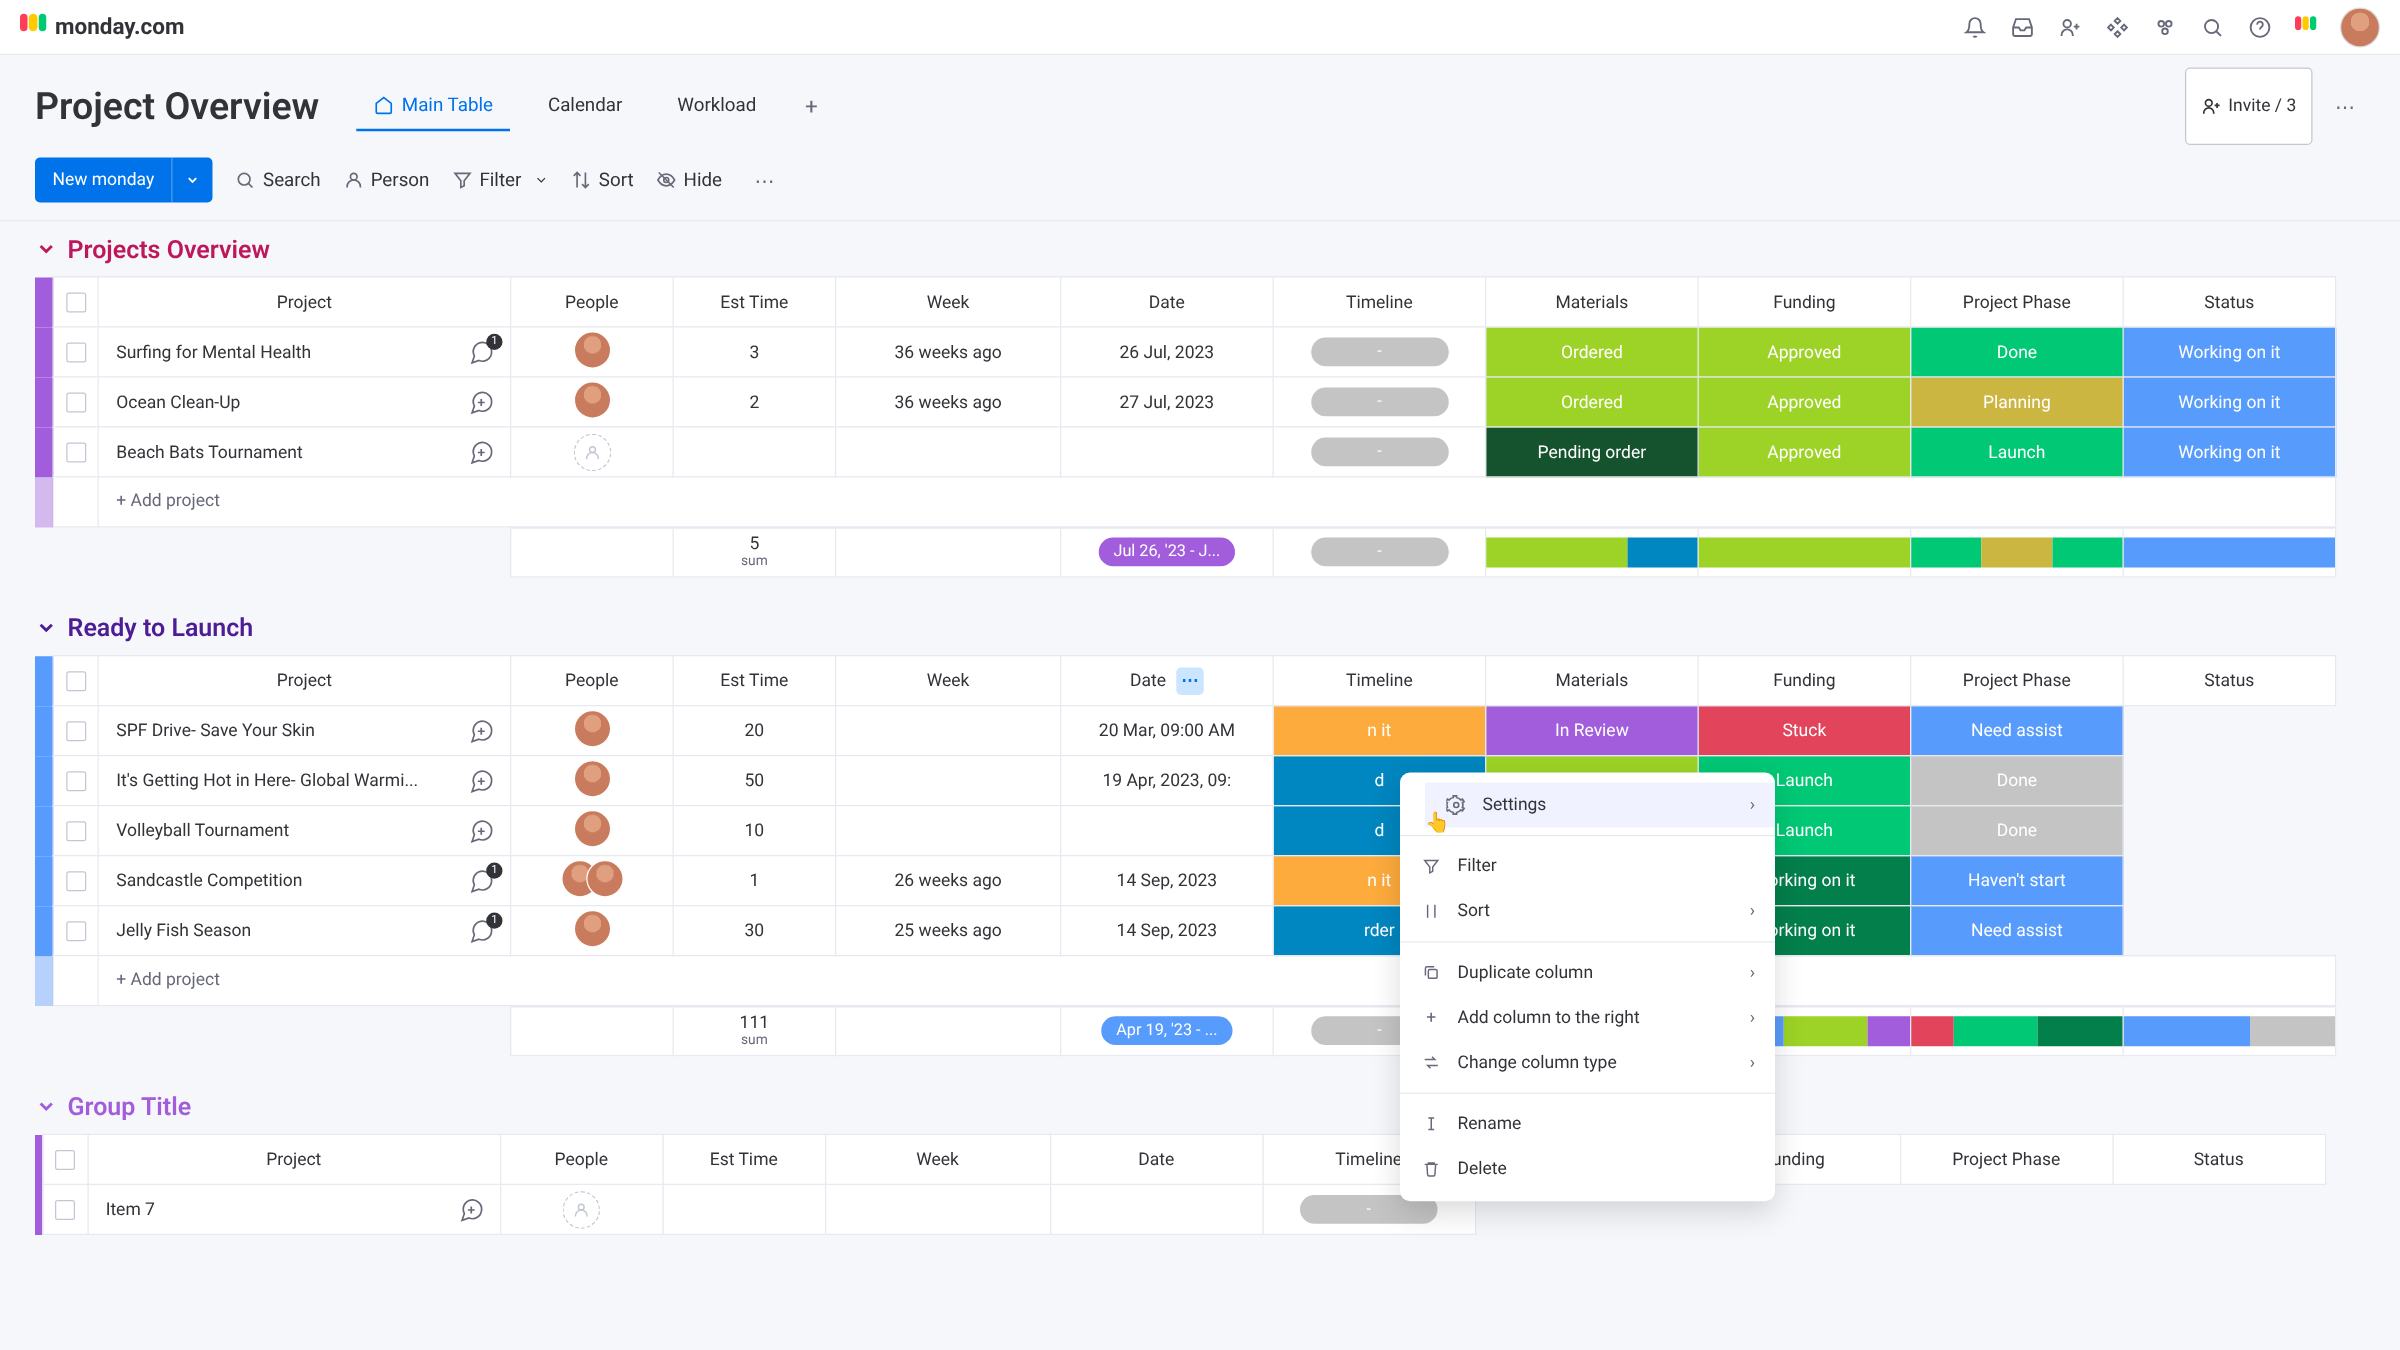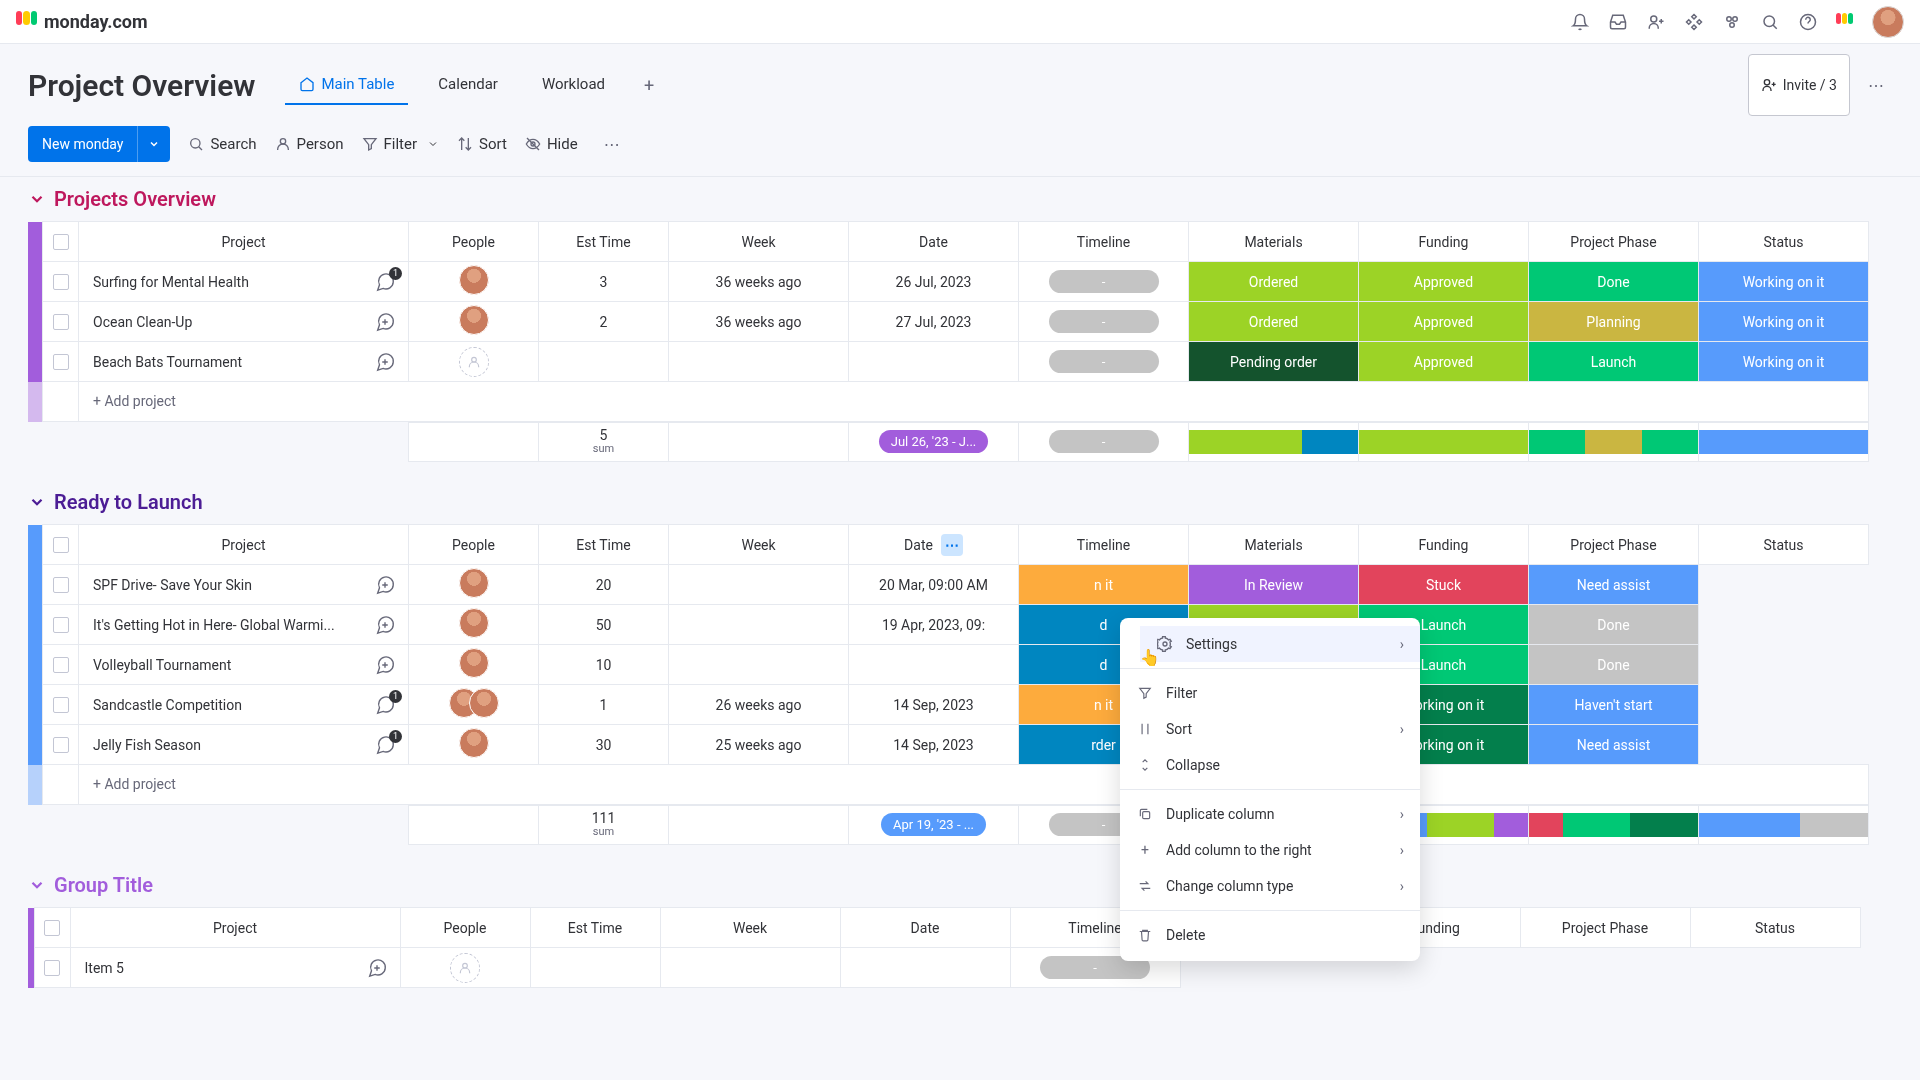--- a/index.html
+++ b/index.html
@@ -652,21 +652,21 @@
   </tr>
         </thead>
         <tbody>
           <tr>
       <td class="col-color row-color" style="background:#a25ddc;border:none;"></td>
       <td class="col-check">
               <div class="check-box"></div>
             </td>
       <td class="col-project">
               <div class="project-cell">
-                <span>Item 5</span>
+                <span>Item 7</span>
                 <span class="chat-icon">
                   <svg width="22" height="22" viewBox="0 0 24 24" fill="none" stroke="currentColor" stroke-width="1.5">
                     <path d="M21 12a8 8 0 01-11 7L4 21l2-6a8 8 0 1115-3z"></path>
                     <path d="M12 9v6M9 12h6"></path>
                   </svg>
                 </span>
               </div>
             </td>
       <td class="col-people"><span class="person-empty">
                 <svg width="14" height="14" viewBox="0 0 24 24" fill="none" stroke="currentColor" stroke-width="2">
@@ -707,28 +707,20 @@
     </div>
   <div class="menu-item">
       <span class="mi-icon">
         <svg width="14" height="14" viewBox="0 0 24 24" fill="none" stroke="currentColor" stroke-width="2">
           <path d="M7 3v18M17 21V3"></path>
         </svg>
       </span>
       <span>Sort</span>
       <span class="mi-caret">›</span>
     </div>
-  <div class="menu-item">
-      <span class="mi-icon">
-        <svg width="14" height="14" viewBox="0 0 24 24" fill="none" stroke="currentColor" stroke-width="2">
-          <path d="M8 7l4-4 4 4M8 17l4 4 4-4"></path>
-        </svg>
-      </span>
-      <span>Collapse</span>
-    </div>
   <div class="menu-sep"></div>
   <div class="menu-item">
       <span class="mi-icon">
         <svg width="14" height="14" viewBox="0 0 24 24" fill="none" stroke="currentColor" stroke-width="2">
           <rect x="8" y="8" width="12" height="12" rx="2"></rect>
           <path d="M4 16V6a2 2 0 012-2h10"></path>
         </svg>
       </span>
       <span>Duplicate column</span>
       <span class="mi-caret">›</span>
@@ -744,19 +736,27 @@
           <path d="M3 8h14l-4-4M21 16H7l4 4"></path>
         </svg>
       </span>
       <span>Change column type</span>
       <span class="mi-caret">›</span>
     </div>
   <div class="menu-sep"></div>
   <div class="menu-item">
       <span class="mi-icon">
         <svg width="14" height="14" viewBox="0 0 24 24" fill="none" stroke="currentColor" stroke-width="2">
+          <path d="M12 4v16M8 4h8M8 20h8"></path>
+        </svg>
+      </span>
+      <span>Rename</span>
+    </div>
+  <div class="menu-item">
+      <span class="mi-icon">
+        <svg width="14" height="14" viewBox="0 0 24 24" fill="none" stroke="currentColor" stroke-width="2">
           <path d="M3 6h18M8 6V4h8v2M6 6l1 14a2 2 0 002 2h6a2 2 0 002-2l1-14"></path>
         </svg>
       </span>
       <span>Delete</span>
     </div>
 </div>
 <div class="cursor">👆</div>
 
 </body></html>

